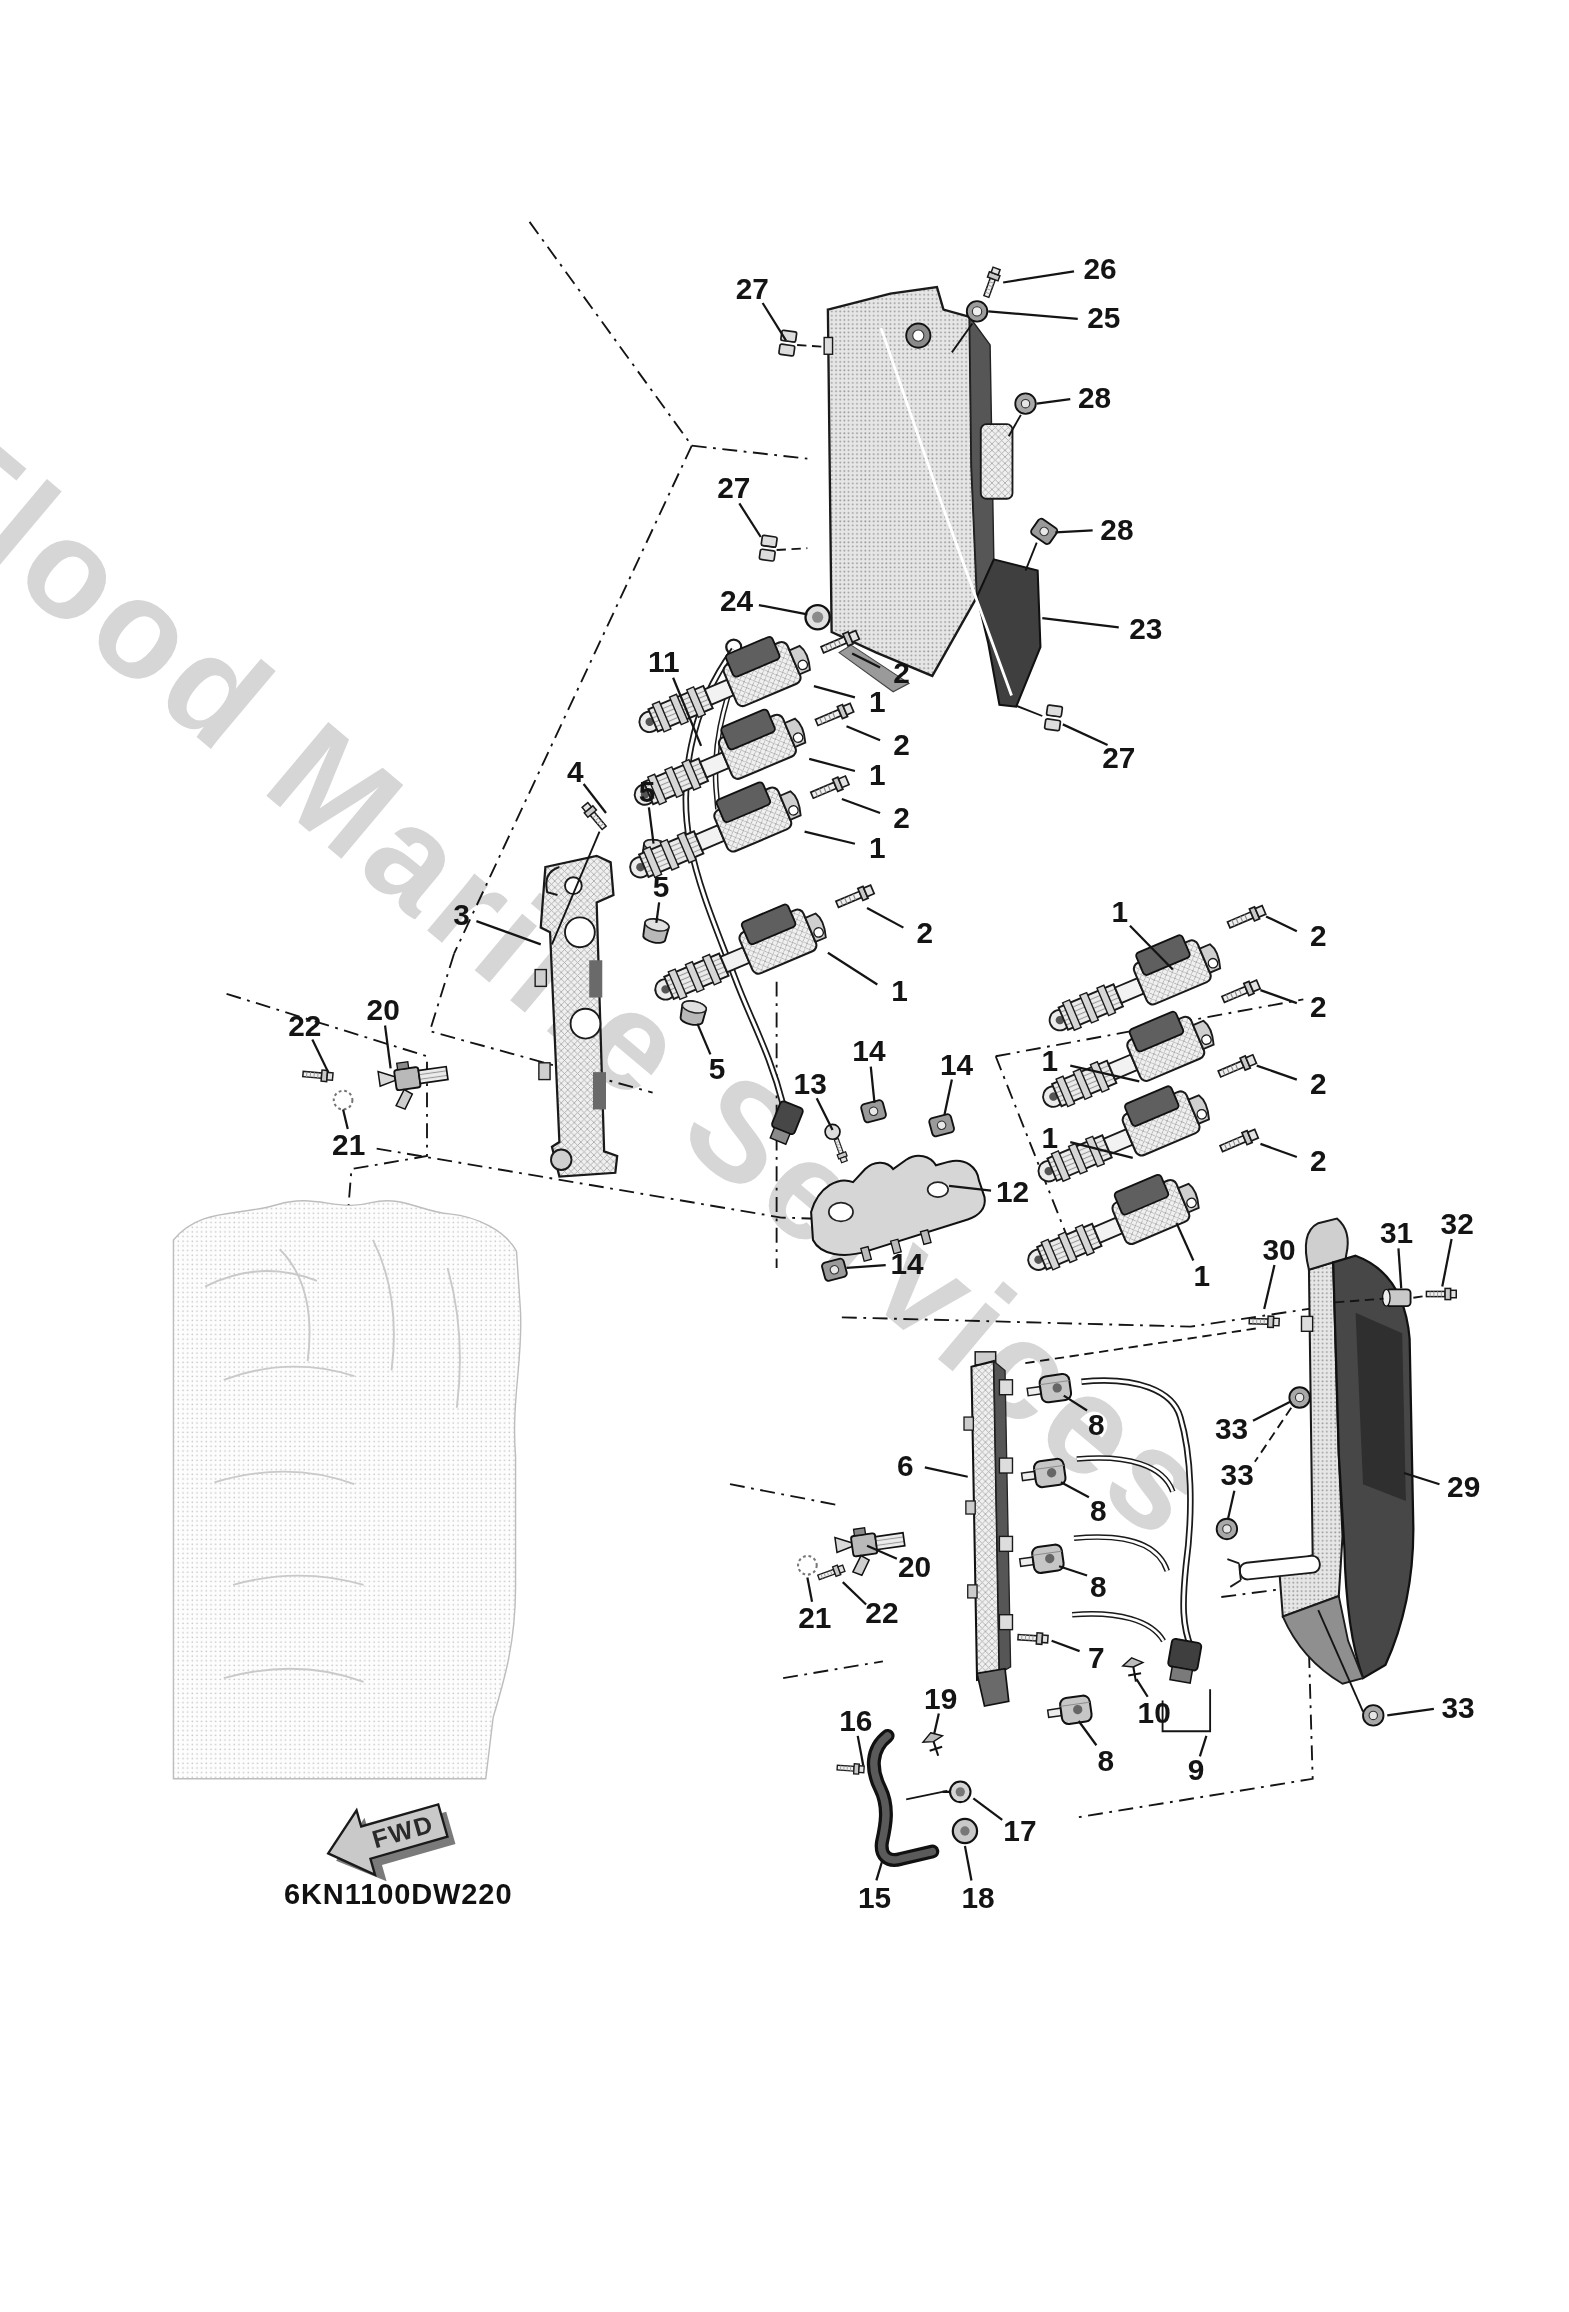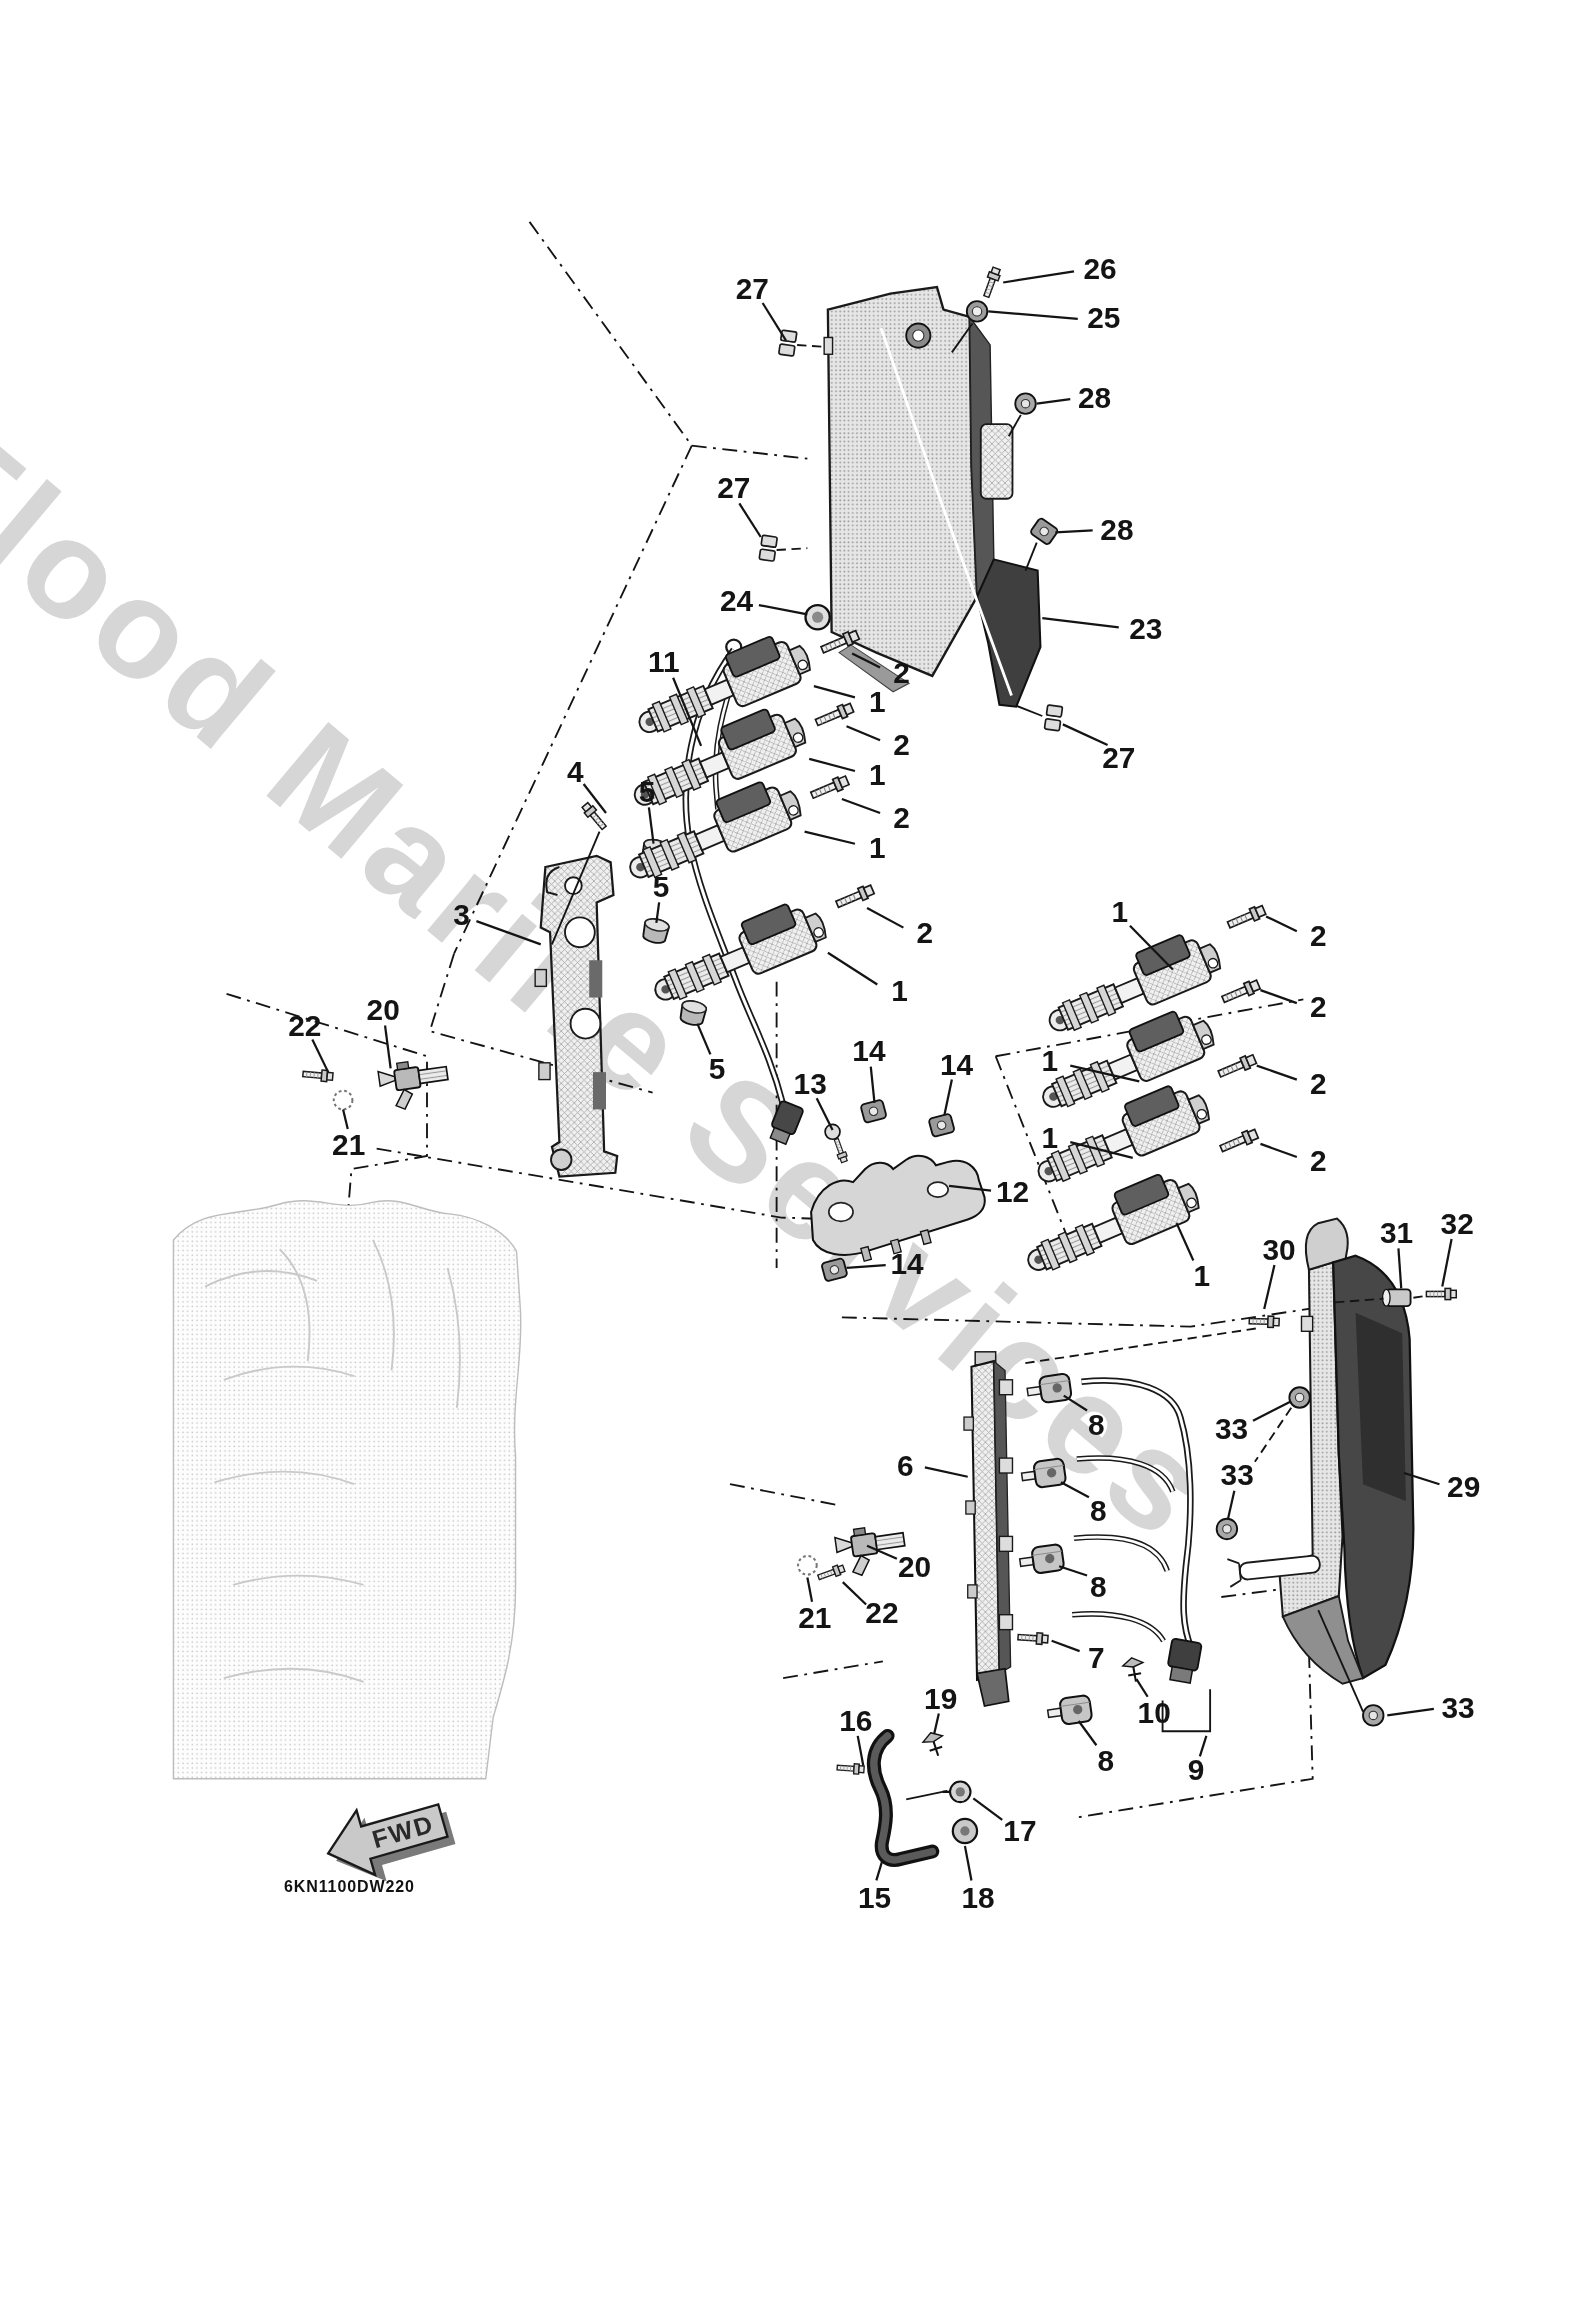--- a/index.html
+++ b/index.html
@@ -2,21 +2,21 @@
 <html style="font-size:15px"><head>
 <meta charset="utf-8">
 <style>
   html,body{margin:0;padding:0;background:#ffffff;}
   .page{position:relative;width:1570px;height:2313px;background:#fff;overflow:hidden;
         font-family:"Liberation Sans",sans-serif;}
   .watermark{position:absolute;left:-14px;top:392px;transform:rotate(40deg);transform-origin:0 0;
         font-size:140px;font-weight:bold;letter-spacing:7.5px;color:#d6d6d6;white-space:nowrap;
         z-index:1;user-select:none;}
   svg.art{position:absolute;left:0;top:0;z-index:2;}
-  .partcode{position:absolute;left:284px;top:1878px;font-size:16px;font-weight:bold;
+  .partcode{position:absolute;left:284px;top:1878px;font-size:29px;font-weight:bold;
         letter-spacing:0.9px;color:#111;z-index:3;}
   .callout-num{font-size:32px;font-weight:bold;fill:#141414;text-anchor:middle;dominant-baseline:central;}
   .leader{fill:none;stroke:#141414;stroke-width:2.4px;}
   .phantom{fill:none;stroke:#141414;stroke-width:2px;stroke-dasharray:16 7 3 7;}
   .xline{fill:none;stroke:#141414;stroke-width:2px;}
   .xdash{fill:none;stroke:#141414;stroke-width:2px;stroke-dasharray:10 6;}
   .fwd-text{font-size:27px;font-weight:bold;fill:#2a2a2a;letter-spacing:2px;}
 </style>
 </head>
 <body>

